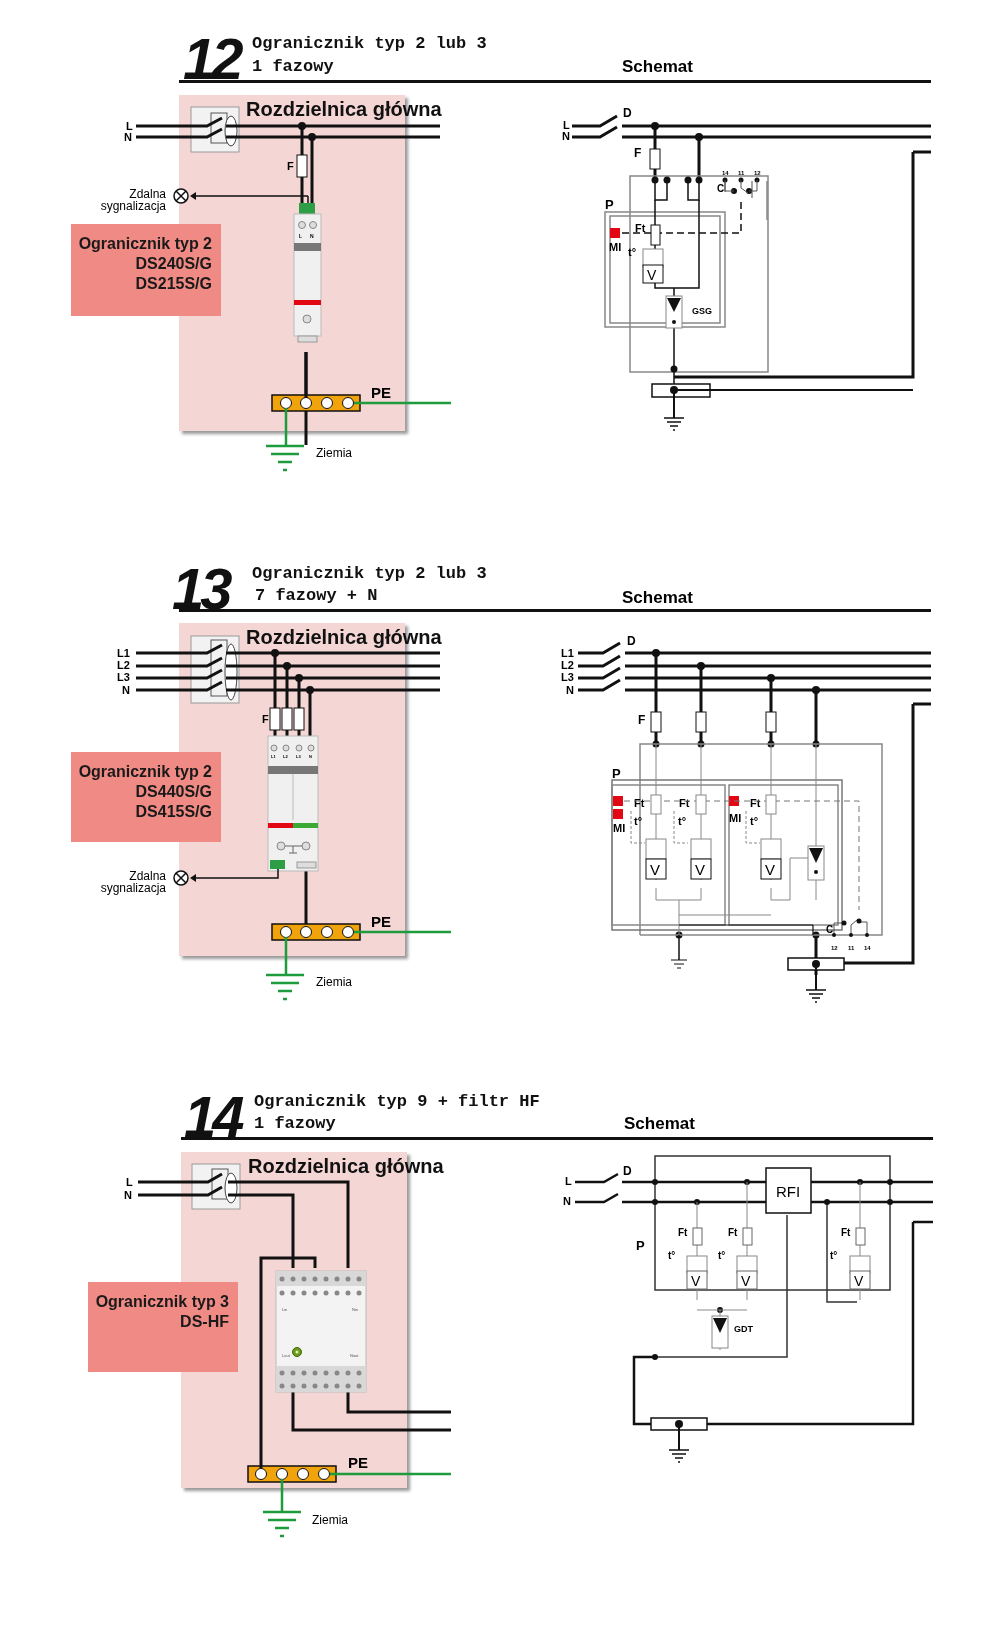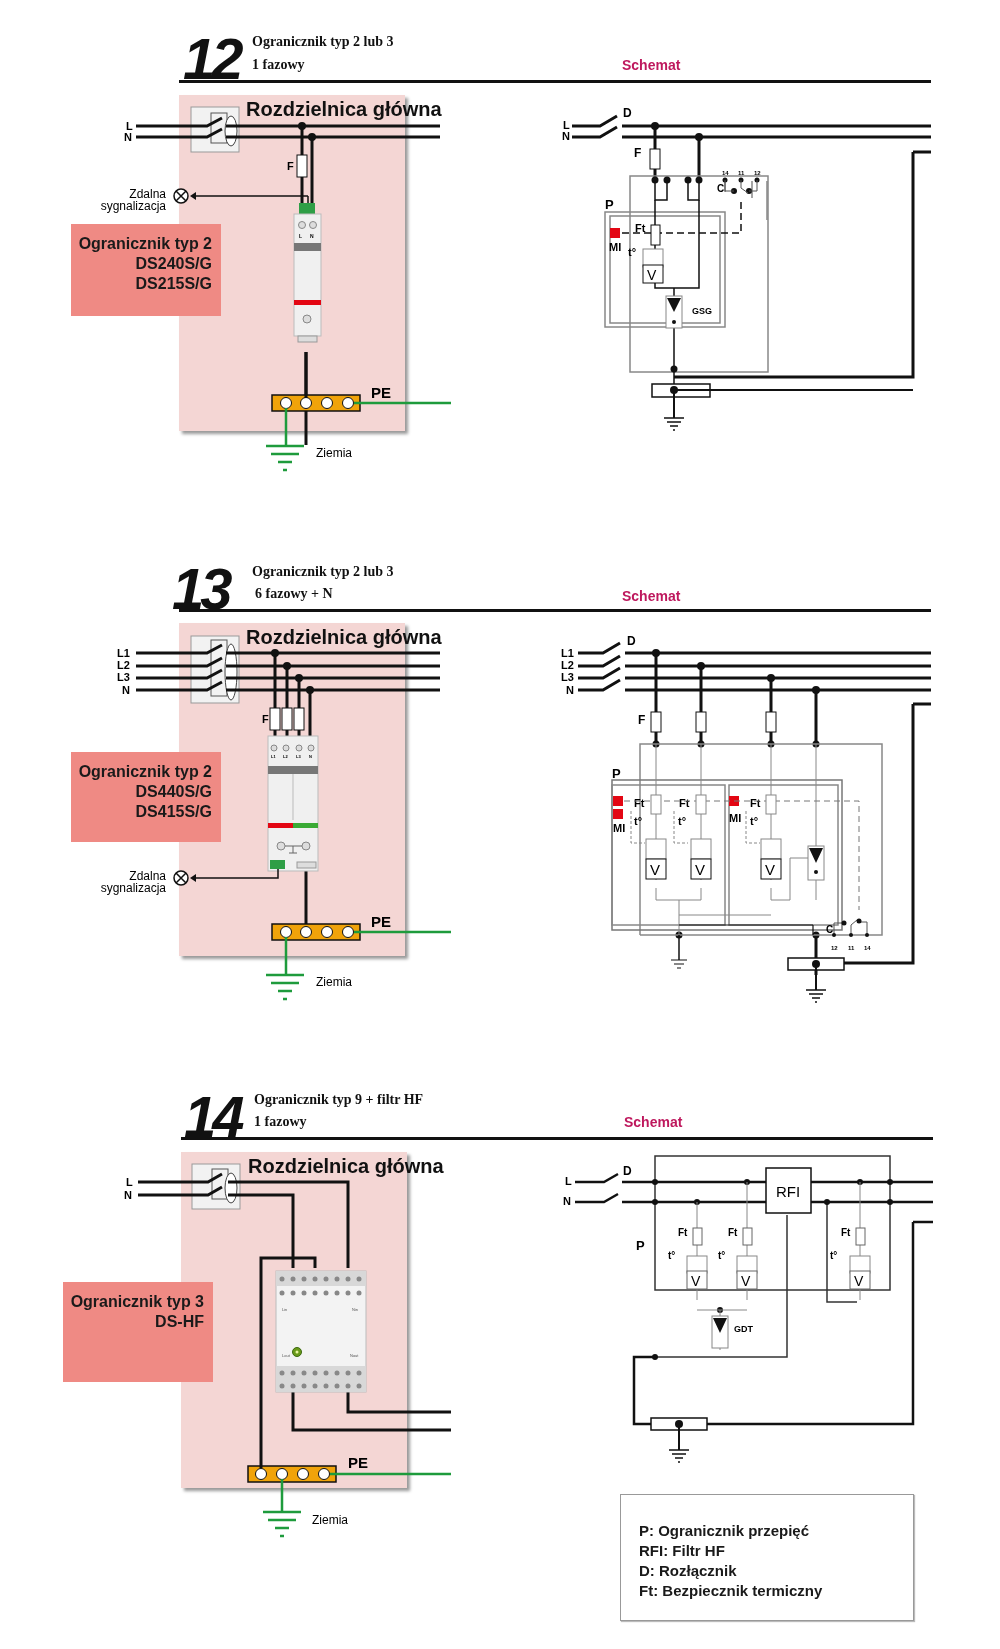--- a/index.html
+++ b/index.html
@@ -1,20 +1,20 @@
 <!DOCTYPE html>
 <html><head>
 <meta charset="utf-8">
 <style>
   html,body{margin:0;padding:0;background:#fff;}
   body{width:1000px;height:1649px;position:relative;overflow:hidden;font-family:"DejaVu Sans Condensed","DejaVu Sans",sans-serif;}
   .sec{position:absolute;left:0;width:1000px;}
   .num{position:absolute;font-family:"Liberation Sans",sans-serif;font-weight:bold;font-style:italic;font-size:58px;letter-spacing:-4px;color:#111;line-height:1;}
-  .t1,.t2{position:absolute;font-family:Liberation Serif, serif;font-weight:bold;font-size:14px;color:#111;white-space:nowrap;}
-  .schem{position:absolute;font-family:"Liberation Sans",sans-serif;font-weight:bold;font-size:14px;color:#be185d;}
+  .t1,.t2{position:absolute;font-family:Liberation Mono, monospace;font-weight:bold;font-size:17px;color:#111;white-space:nowrap;}
+  .schem{position:absolute;font-family:"Liberation Sans",sans-serif;font-weight:bold;font-size:17px;color:#000000;}
   .rule{position:absolute;left:179px;width:752px;height:3px;background:#111;}
   .pink{position:absolute;background:#f4d6d4;box-shadow:3px 3px 3px #9a9a9a;}
   .rozd{position:absolute;font-family:"Liberation Sans",sans-serif;font-weight:bold;font-size:20px;color:#111;white-space:nowrap;}
   .prod{position:absolute;background:#ef8a84;text-align:right;padding-right:9px;box-sizing:border-box;font-family:"Liberation Sans",sans-serif;font-weight:bold;font-size:16px;line-height:20px;color:#1a1a1a;padding-top:10px;margin-top:8px;}
   .prod div{white-space:nowrap;}
   svg{position:absolute;left:0;top:0;overflow:visible;}
   svg text{font-family:"Liberation Sans",sans-serif;}
   .legend{position:absolute;left:620px;top:1494px;width:294px;height:127px;border:1.5px solid #999;box-shadow:1px 1px 1px #bbb;box-sizing:border-box;padding:26px 0 0 18px;font-family:"Liberation Sans",sans-serif;font-weight:bold;font-size:15px;line-height:20px;color:#1a1a1a;}
 </style>
 </head>
@@ -162,21 +162,21 @@
       <path d="M674 390 V418" stroke="#111" stroke-width="2"></path>
       <path d="M664 418 H684 M667 422 H681 M670 426 H678 M673 430 H675" stroke="#111" stroke-width="1.5"></path>
       <path d="M674 390 H913" stroke="#111" stroke-width="2" fill="none"></path>
     </g>
   </svg>
 </div>
 
 <div class="sec" style="top:0;height:1040px;">
   <div class="num" style="left:172px;top:560px;">13</div>
   <div class="t1" style="left:252px;top:564px;">Ogranicznik typ 2 lub 3</div>
-  <div class="t2" style="left:255px;top:586px;">6  fazowy + N</div>
+  <div class="t2" style="left:255px;top:586px;">7  fazowy + N</div>
   <div class="schem" style="left:622px;top:588px;">Schemat</div>
   <div class="rule" style="top:609px;"></div>
 
   <div class="pink" style="left:179px;top:623px;width:226px;height:333px;"></div>
   <div class="rozd" style="left:246px;top:626px;">Rozdzielnica główna</div>
   <div class="prod" style="left:71px;top:744px;width:150px;height:90px;">
     <div>Ogranicznik typ 2</div>
     <div>DS440S/G</div>
     <div>DS415S/G</div>
   </div>
@@ -370,21 +370,21 @@
 
 <div class="sec" style="top:0;height:1649px;">
   <div class="num" style="left:184px;top:1088px;">14</div>
   <div class="t1" style="left:254px;top:1092px;">Ogranicznik typ 9 + filtr HF</div>
   <div class="t2" style="left:254px;top:1114px;">1 fazowy</div>
   <div class="schem" style="left:624px;top:1114px;">Schemat</div>
   <div class="rule" style="top:1137px;left:181px;"></div>
 
   <div class="pink" style="left:181px;top:1152px;width:226px;height:336px;"></div>
   <div class="rozd" style="left:248px;top:1155px;">Rozdzielnica główna</div>
-  <div class="prod" style="left:63px;top:1274px;width:150px;height:100px;">
+  <div class="prod" style="left:88px;top:1274px;width:150px;height:90px;">
     <div>Ogranicznik typ 3</div>
     <div>DS-HF</div>
   </div>
 
   <svg width="1000" height="1649">
     <g>
       <rect x="192" y="1164" width="48" height="45" fill="#f2f2f2" stroke="#999"></rect>
       <rect x="212" y="1169" width="16" height="30" fill="none" stroke="#555"></rect>
       <ellipse cx="231" cy="1188" rx="6" ry="15" fill="#fff" stroke="#444"></ellipse>
     </g>
@@ -520,19 +520,13 @@
       <rect x="712" y="1316" width="16" height="32" fill="#fff" stroke="#888"></rect>
       <polygon points="713,1318 727,1318 720,1333" fill="#111"></polygon>
       <text x="734" y="1332" font-size="9" font-weight="bold">GDT</text>
       <rect x="651" y="1418" width="56" height="12" fill="#fff" stroke="#111" stroke-width="1.5"></rect>
       <circle cx="679" cy="1424" r="4" fill="#111"></circle>
       <path d="M679 1424 V1450" stroke="#111" stroke-width="2"></path>
       <path d="M669 1450 H689 M672 1454 H686 M675 1458 H683 M678 1462 H680" stroke="#111" stroke-width="1.5"></path>
     </g>
   </svg>
 
-  <div class="legend">
-    <div>P: Ogranicznik przepięć</div>
-    <div>RFI: Filtr HF</div>
-    <div>D: Rozłącznik</div>
-    <div>Ft: Bezpiecznik termiczny</div>
-  </div>
 </div>
 
 </body></html>

